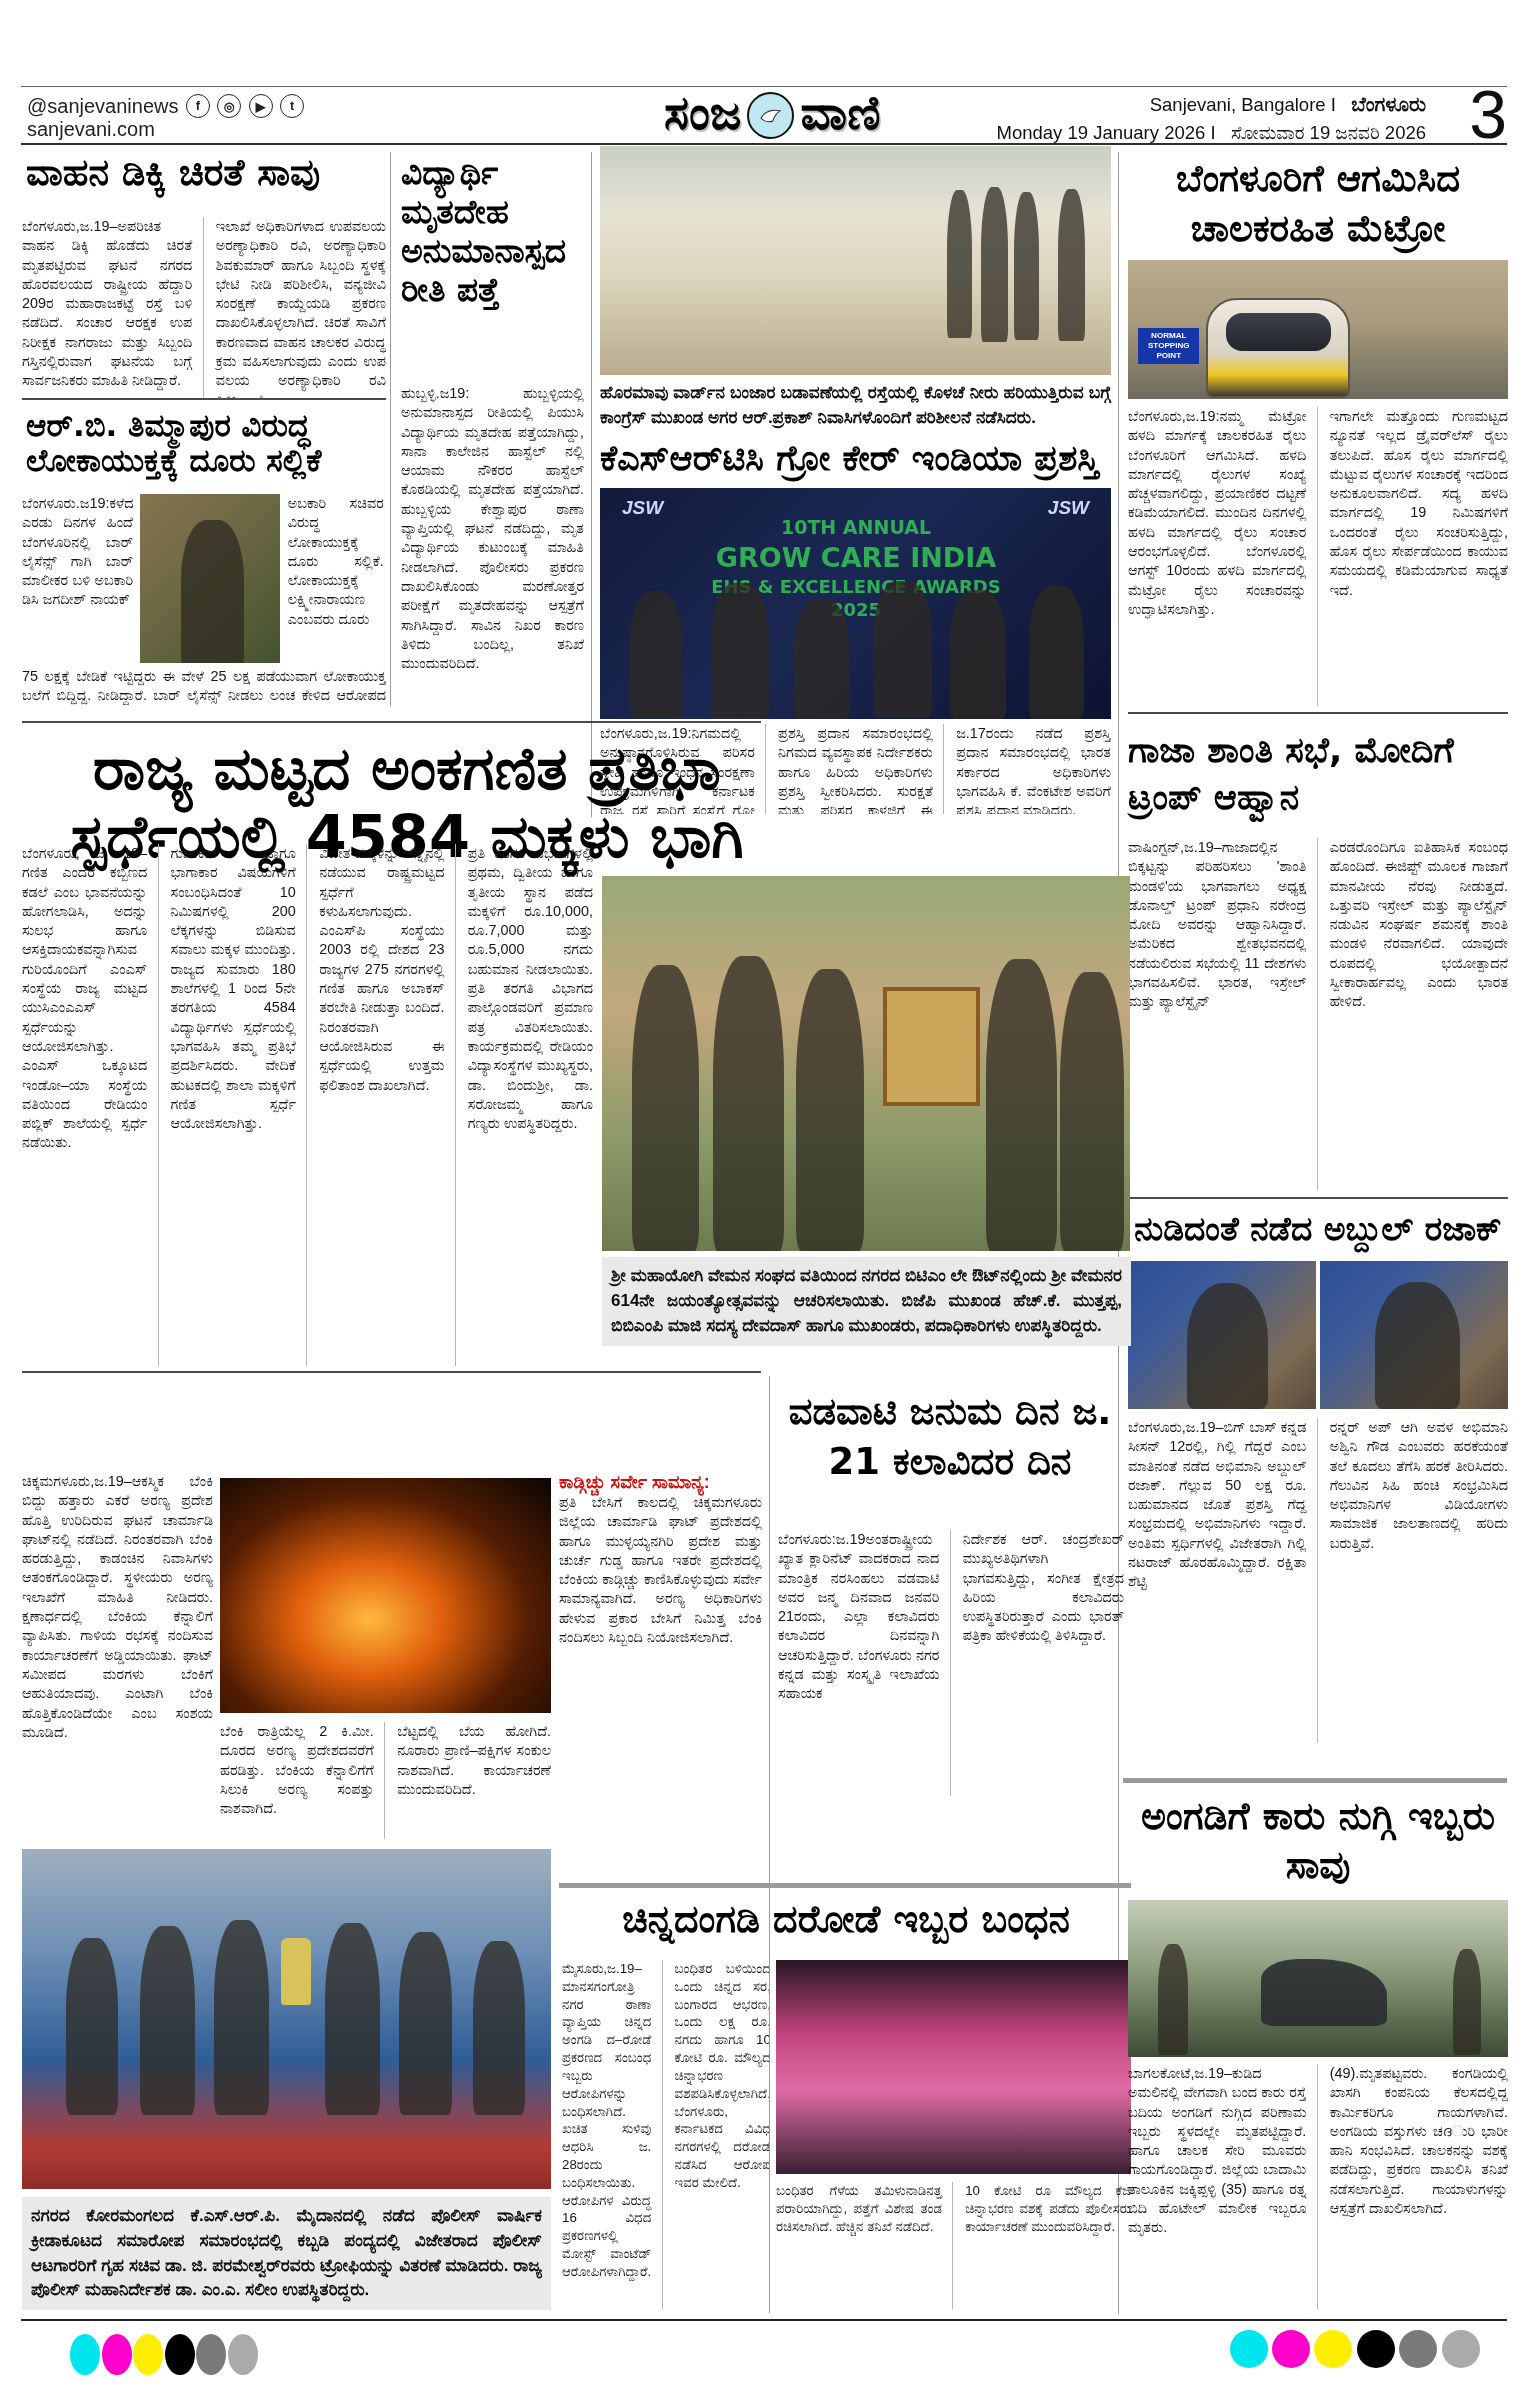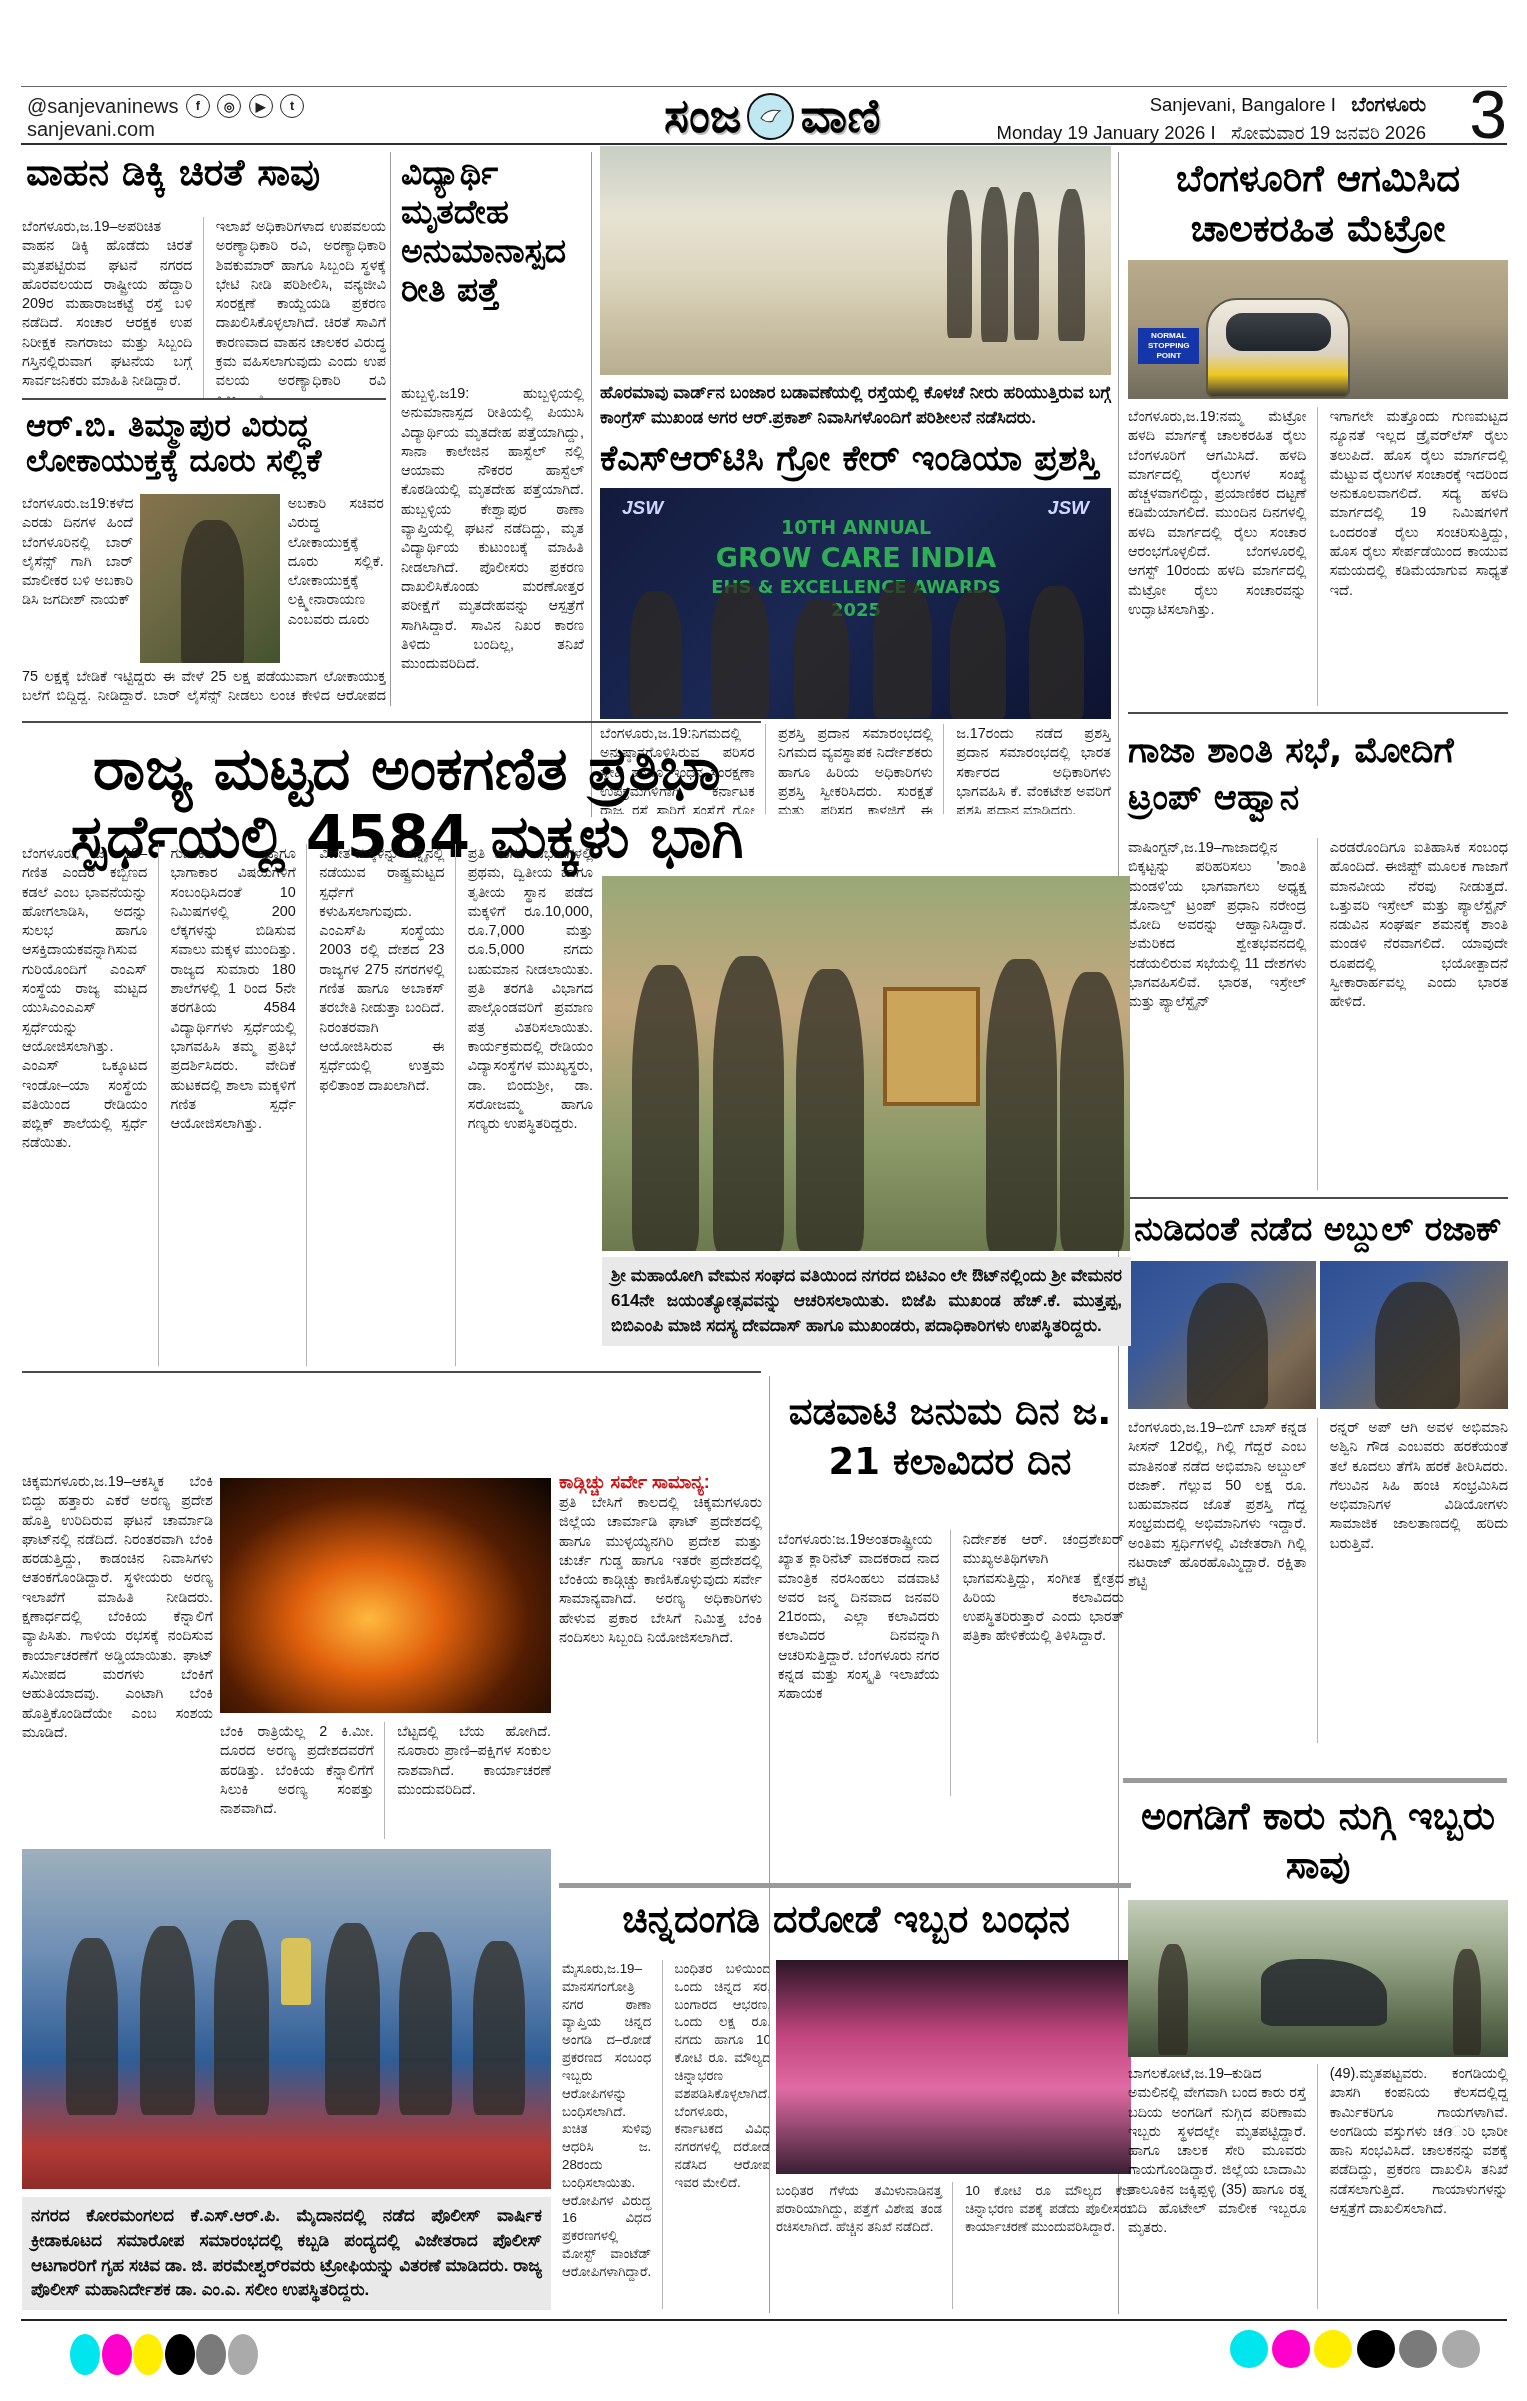--- a/index.html
+++ b/index.html
@@ -18,21 +18,21 @@
   .colrule > div:last-child{border-right:none;padding-right:0;}
   .caption{font-weight:bold;font-size:17px;line-height:1.45;text-align:justify;color:#0d0d0d;}
   .caption-bg{background:#e9e9e9;padding:7.4px 9px;}
   .photo{position:absolute;overflow:hidden;}
   
   #hdr{position:absolute;left:21px;top:86px;width:1486px;height:56px;
        border-top:1.5px solid #666;border-bottom:2.2px solid #2f2f2f;}
   .social-line{font-size:20px;color:#222;display:flex;align-items:center;gap:7.4px;}
   .sicon{display:inline-flex;width:22px;height:22px;border:1.5px solid #222;border-radius:50%;
          align-items:center;justify-content:center;font-size:12.6px;font-weight:bold;color:#222;}
-  .masthead{font-family:Liberation Serif, serif;font-weight:bold;font-size:47px;color:#000;
+  .masthead{font-family:Liberation Mono, monospace;font-weight:bold;font-size:47px;color:#000;
             display:flex;align-items:center;gap:6px;text-shadow:1.5px 1.5px 0 #bbb;}
   .bird-circle{width:43px;height:43px;border-radius:50%;background:#bfe8f2;border:2.2px solid #111;
                display:flex;align-items:center;justify-content:center;}
   .hdr-right{font-size:18.5px;text-align:right;line-height:1.5;color:#111;}
   .pagenum{font-size:68px;font-weight:normal;color:#111;line-height:1;}
   
   .ph-street{background:linear-gradient(180deg,#c9cfc4 0%,#e6e3d4 30%,#ded7c0 55%,#c9bfa3 80%,#b9ad90 100%);}
   .ph-award{background:linear-gradient(135deg,#131b3c 0%,#1b2854 45%,#0d1330 100%);}
   .award-title{color:#2fae55;font-weight:bold;text-align:center;line-height:1.3;
                font-family:"DejaVu Sans",sans-serif;}

